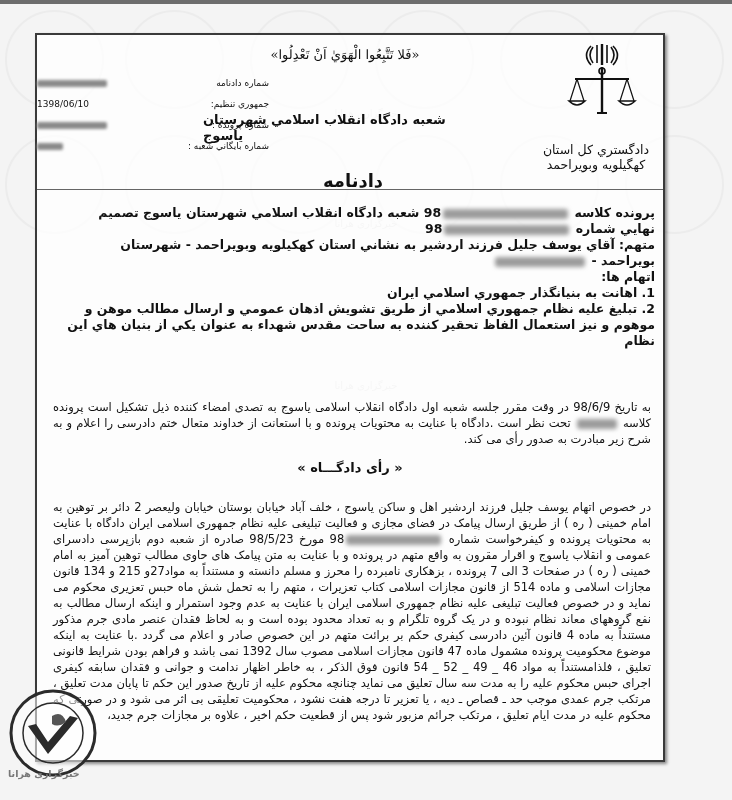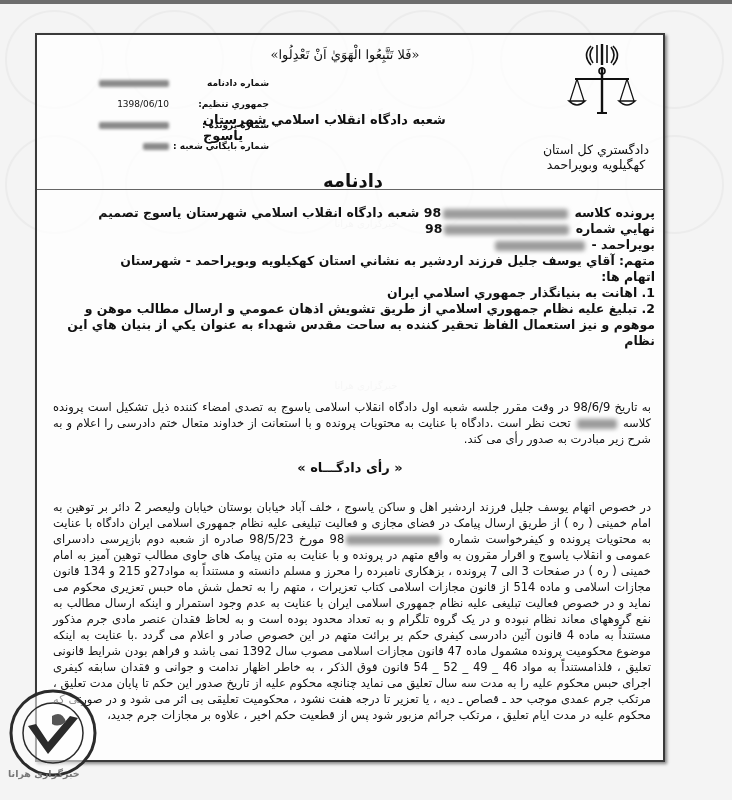--- a/index.html
+++ b/index.html
@@ -21,22 +21,22 @@
   }
   .hdr { position:absolute; left:0; top:0; width:626px; height:154px; border-bottom:1px solid #666; }
   .emblem { position:absolute; right:26px; top:6px; width:70px; height:76px; }
   .emblem svg { width:70px; height:76px; }
   .court-name { position:absolute; right:8px; top:107px; width:118px; text-align:center; font-size:12.5px; line-height:15px; }
   .verse { position:absolute; right:178px; top:12px; width:280px; text-align:center; font-family:"DejaVu Serif", serif; font-size:13px; }
   .branch { position:absolute; right:175px; top:77px; width:285px; text-align:left; font-size:13px; font-weight:bold; line-height:16px; }
   .doc-type { position:absolute; right:240px; top:135px; width:140px; text-align:center; font-size:18px; font-weight:bold; }
   .meta { position:absolute; left:0; top:37px; width:232px; font-size:9px; }
   .meta-row { display:flex; height:21px; align-items:center; }
-  .meta-label { width:100px; text-align:right;font-weight:bold; }
-  .meta-val { flex:1; text-align:right; direction:ltr; padding-left:10px; }
+  .meta-label { width:100px; text-align:right; }
+  .meta-val { flex:1; text-align:left; direction:ltr; }
   .blur { display:inline-block; height:7px; background:#8a8a8a; filter:blur(1.6px); vertical-align:middle; border-radius:2px; }
   .blur-inline { display:inline-block; height:10px; background:#9c9c9c; filter:blur(2px); vertical-align:middle; border-radius:3px; margin:0 2px; }
   .case-info { position:absolute; right:8px; top:170px; width:606px; font-size:12.5px; font-weight:bold; line-height:16px; }
   .case-info p { margin:0; }
   .para { position:absolute; right:8px; width:606px; font-size:11.5px; line-height:16px; text-align:justify; text-align-last:right; }
   .para p { margin:4px; }
   .verdict-title { position:absolute; right:0; top:425px; width:626px; text-align:center; font-size:13px; font-weight:bold; }
   .stamp { position:absolute; left:8px; top:688px; width:90px; height:90px; }
   .agency { position:absolute; left:8px; top:768px; font-size:9.5px; font-weight:bold; color:#777; direction:rtl; }
 </style>
@@ -121,25 +121,25 @@
   <div class="case-info">
     <p>
       <span>پرونده كلاسه</span>
       <span class="blur-inline" style="width:125px"></span><span>98</span>
       <span>شعبه دادگاه انقلاب اسلامي شهرستان ياسوج تصميم</span>
     </p>
     <p>
       <span>نهايي شماره</span>
       <span class="blur-inline" style="width:125px"></span><span>98</span>
     </p>
+    <p>متهم: آقاي يوسف جليل فرزند اردشير به نشاني استان كهكيلويه وبويراحمد - شهرستان</p>
     <p>
       <span>بويراحمد -</span>
       <span class="blur-inline" style="width:90px"></span>
     </p>
-    <p>متهم: آقاي يوسف جليل فرزند اردشير به نشاني استان كهكيلويه وبويراحمد - شهرستان</p>
     <p>اتهام ها:</p>
     <p>1. اهانت به بنيانگذار جمهوري اسلامي ايران</p>
     <p>2. تبليغ عليه نظام جمهوري اسلامي از طريق تشويش اذهان عمومي و ارسال مطالب موهن و موهوم و نيز استعمال الفاظ تحقير كننده به ساحت مقدس شهداء به عنوان يكي از بنيان هاي اين نظام</p>
   </div>
 
   <div class="para" style="top:360px">
     <p>
       <span>به تاريخ 98/6/9 در وقت مقرر جلسه شعبه اول دادگاه انقلاب اسلامی یاسوج به تصدی امضاء کننده ذیل تشکیل است پرونده کلاسه</span>
       <span class="blur-inline" style="width:40px"></span>
       <span>تحت نظر است .دادگاه با عنایت به محتویات پرونده و با استعانت از خداوند متعال ختم دادرسی را اعلام و به شرح زیر مبادرت به صدور رأی می کند.</span>

